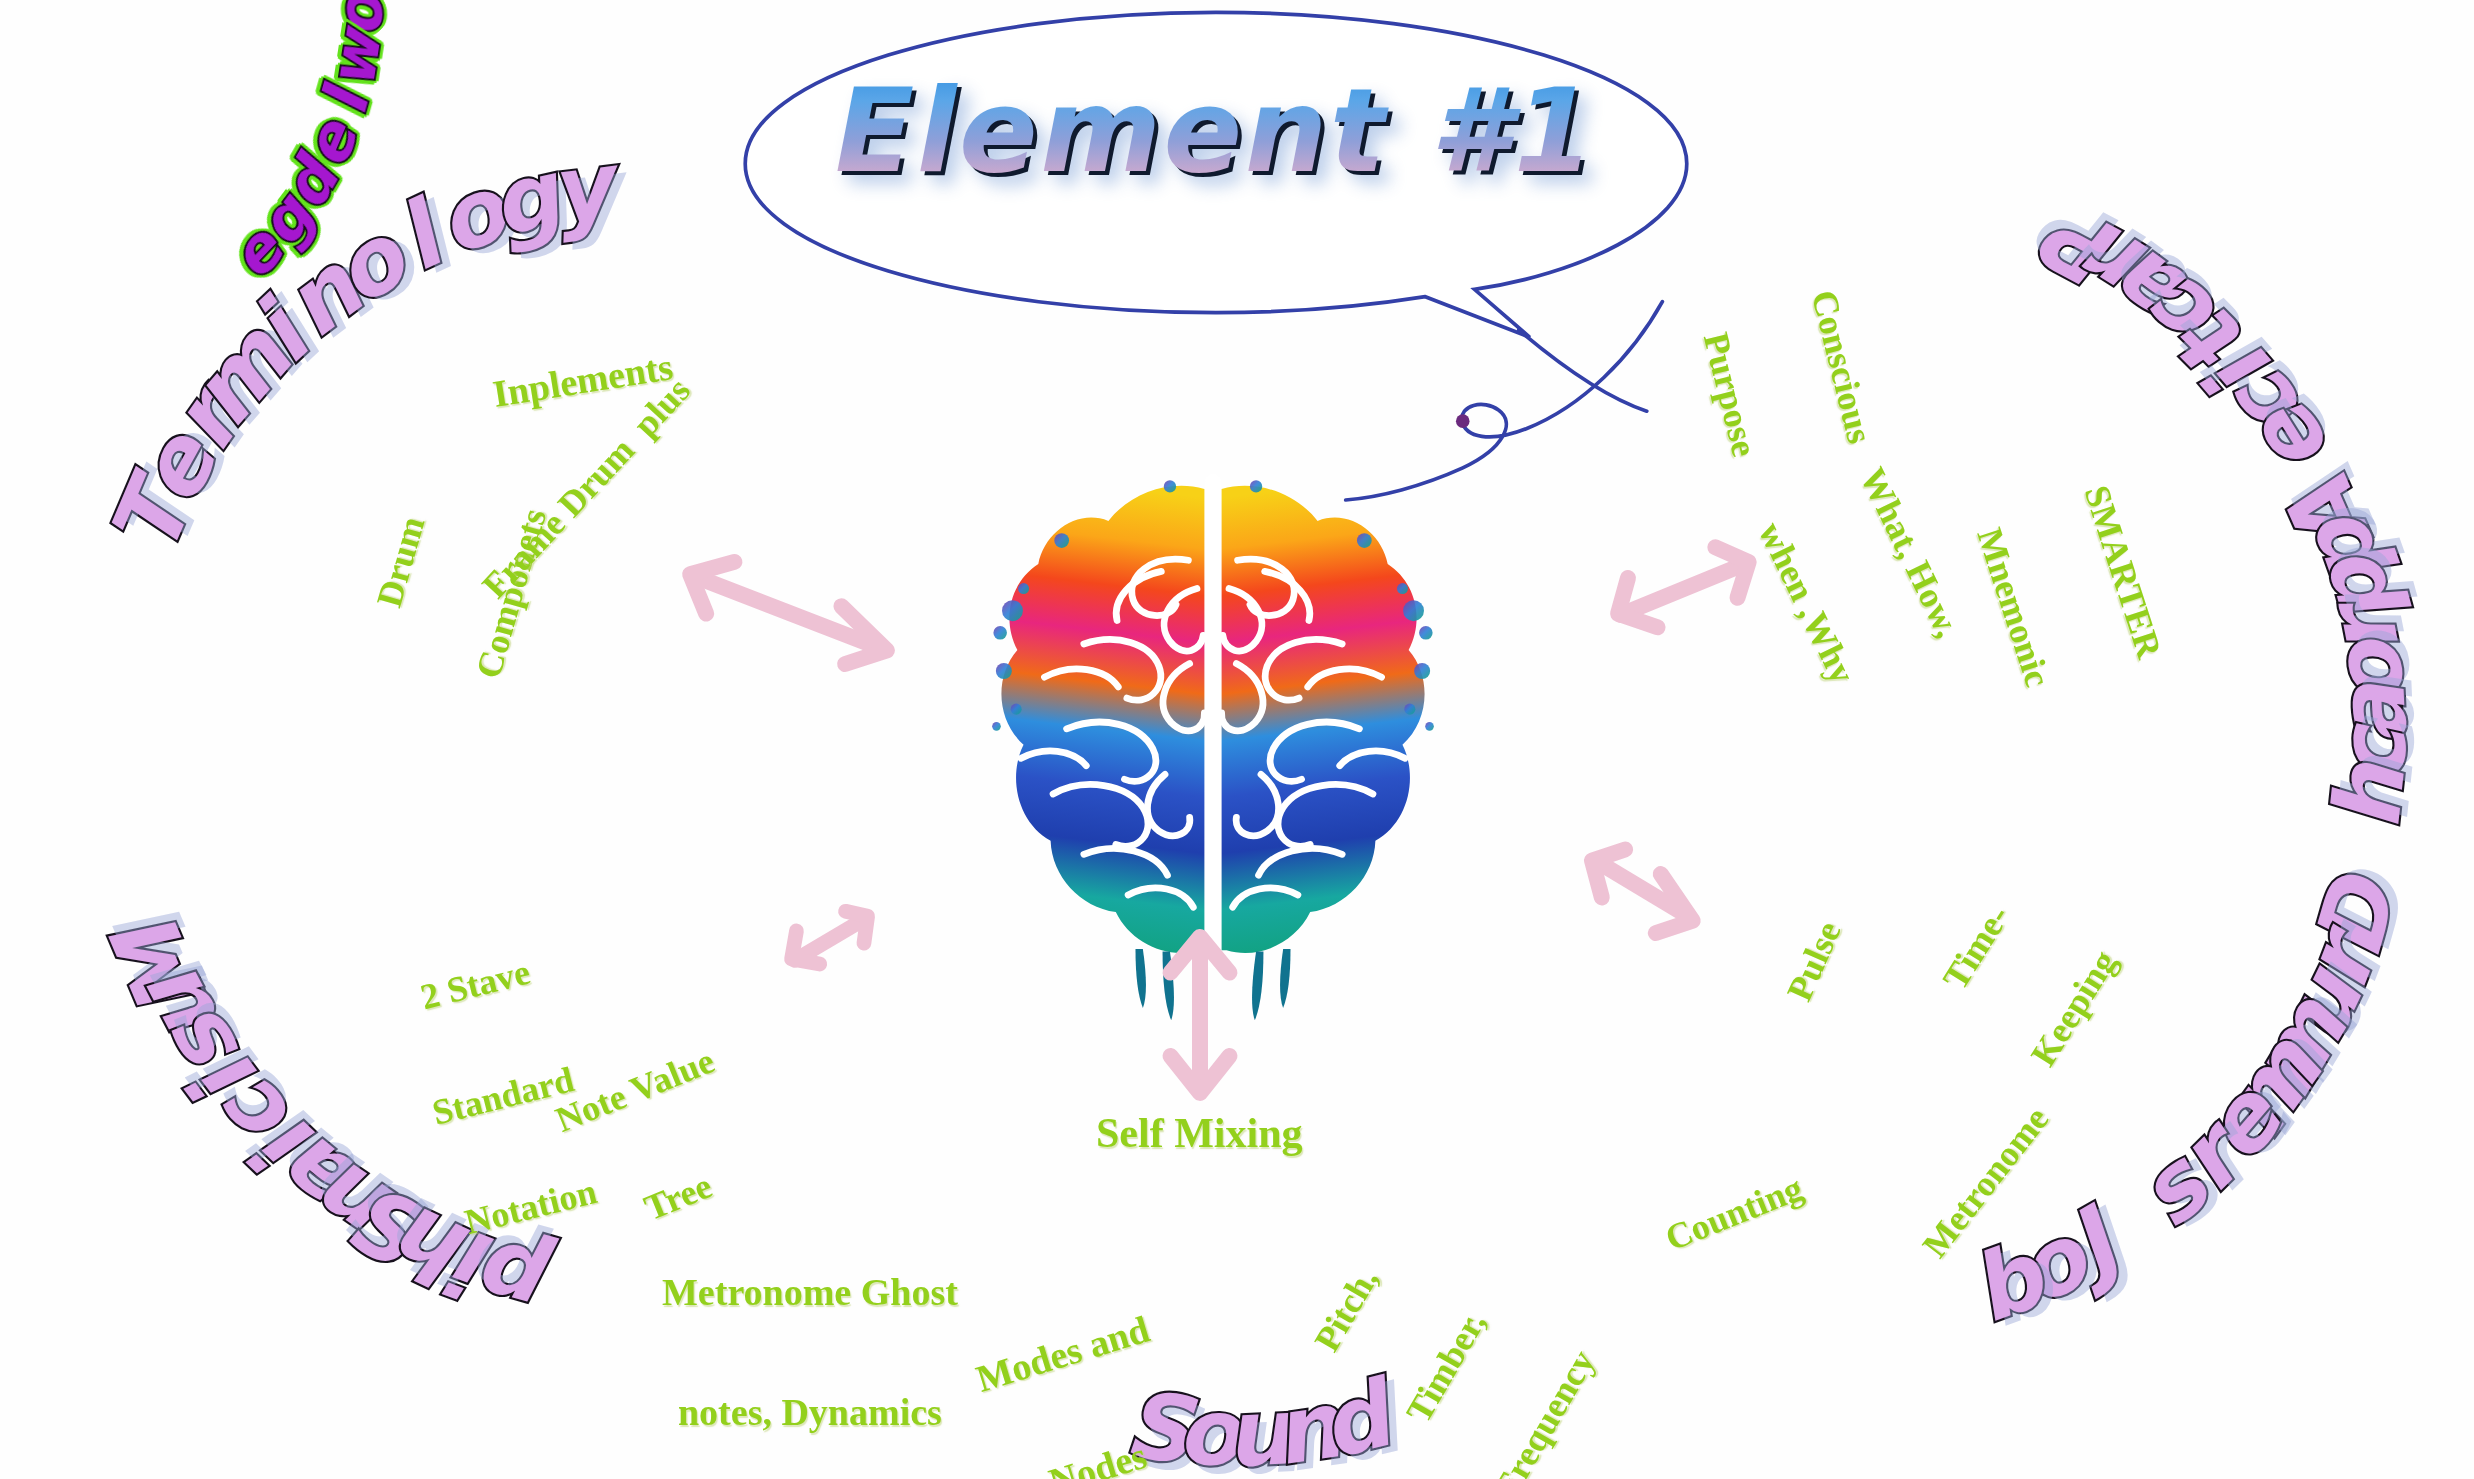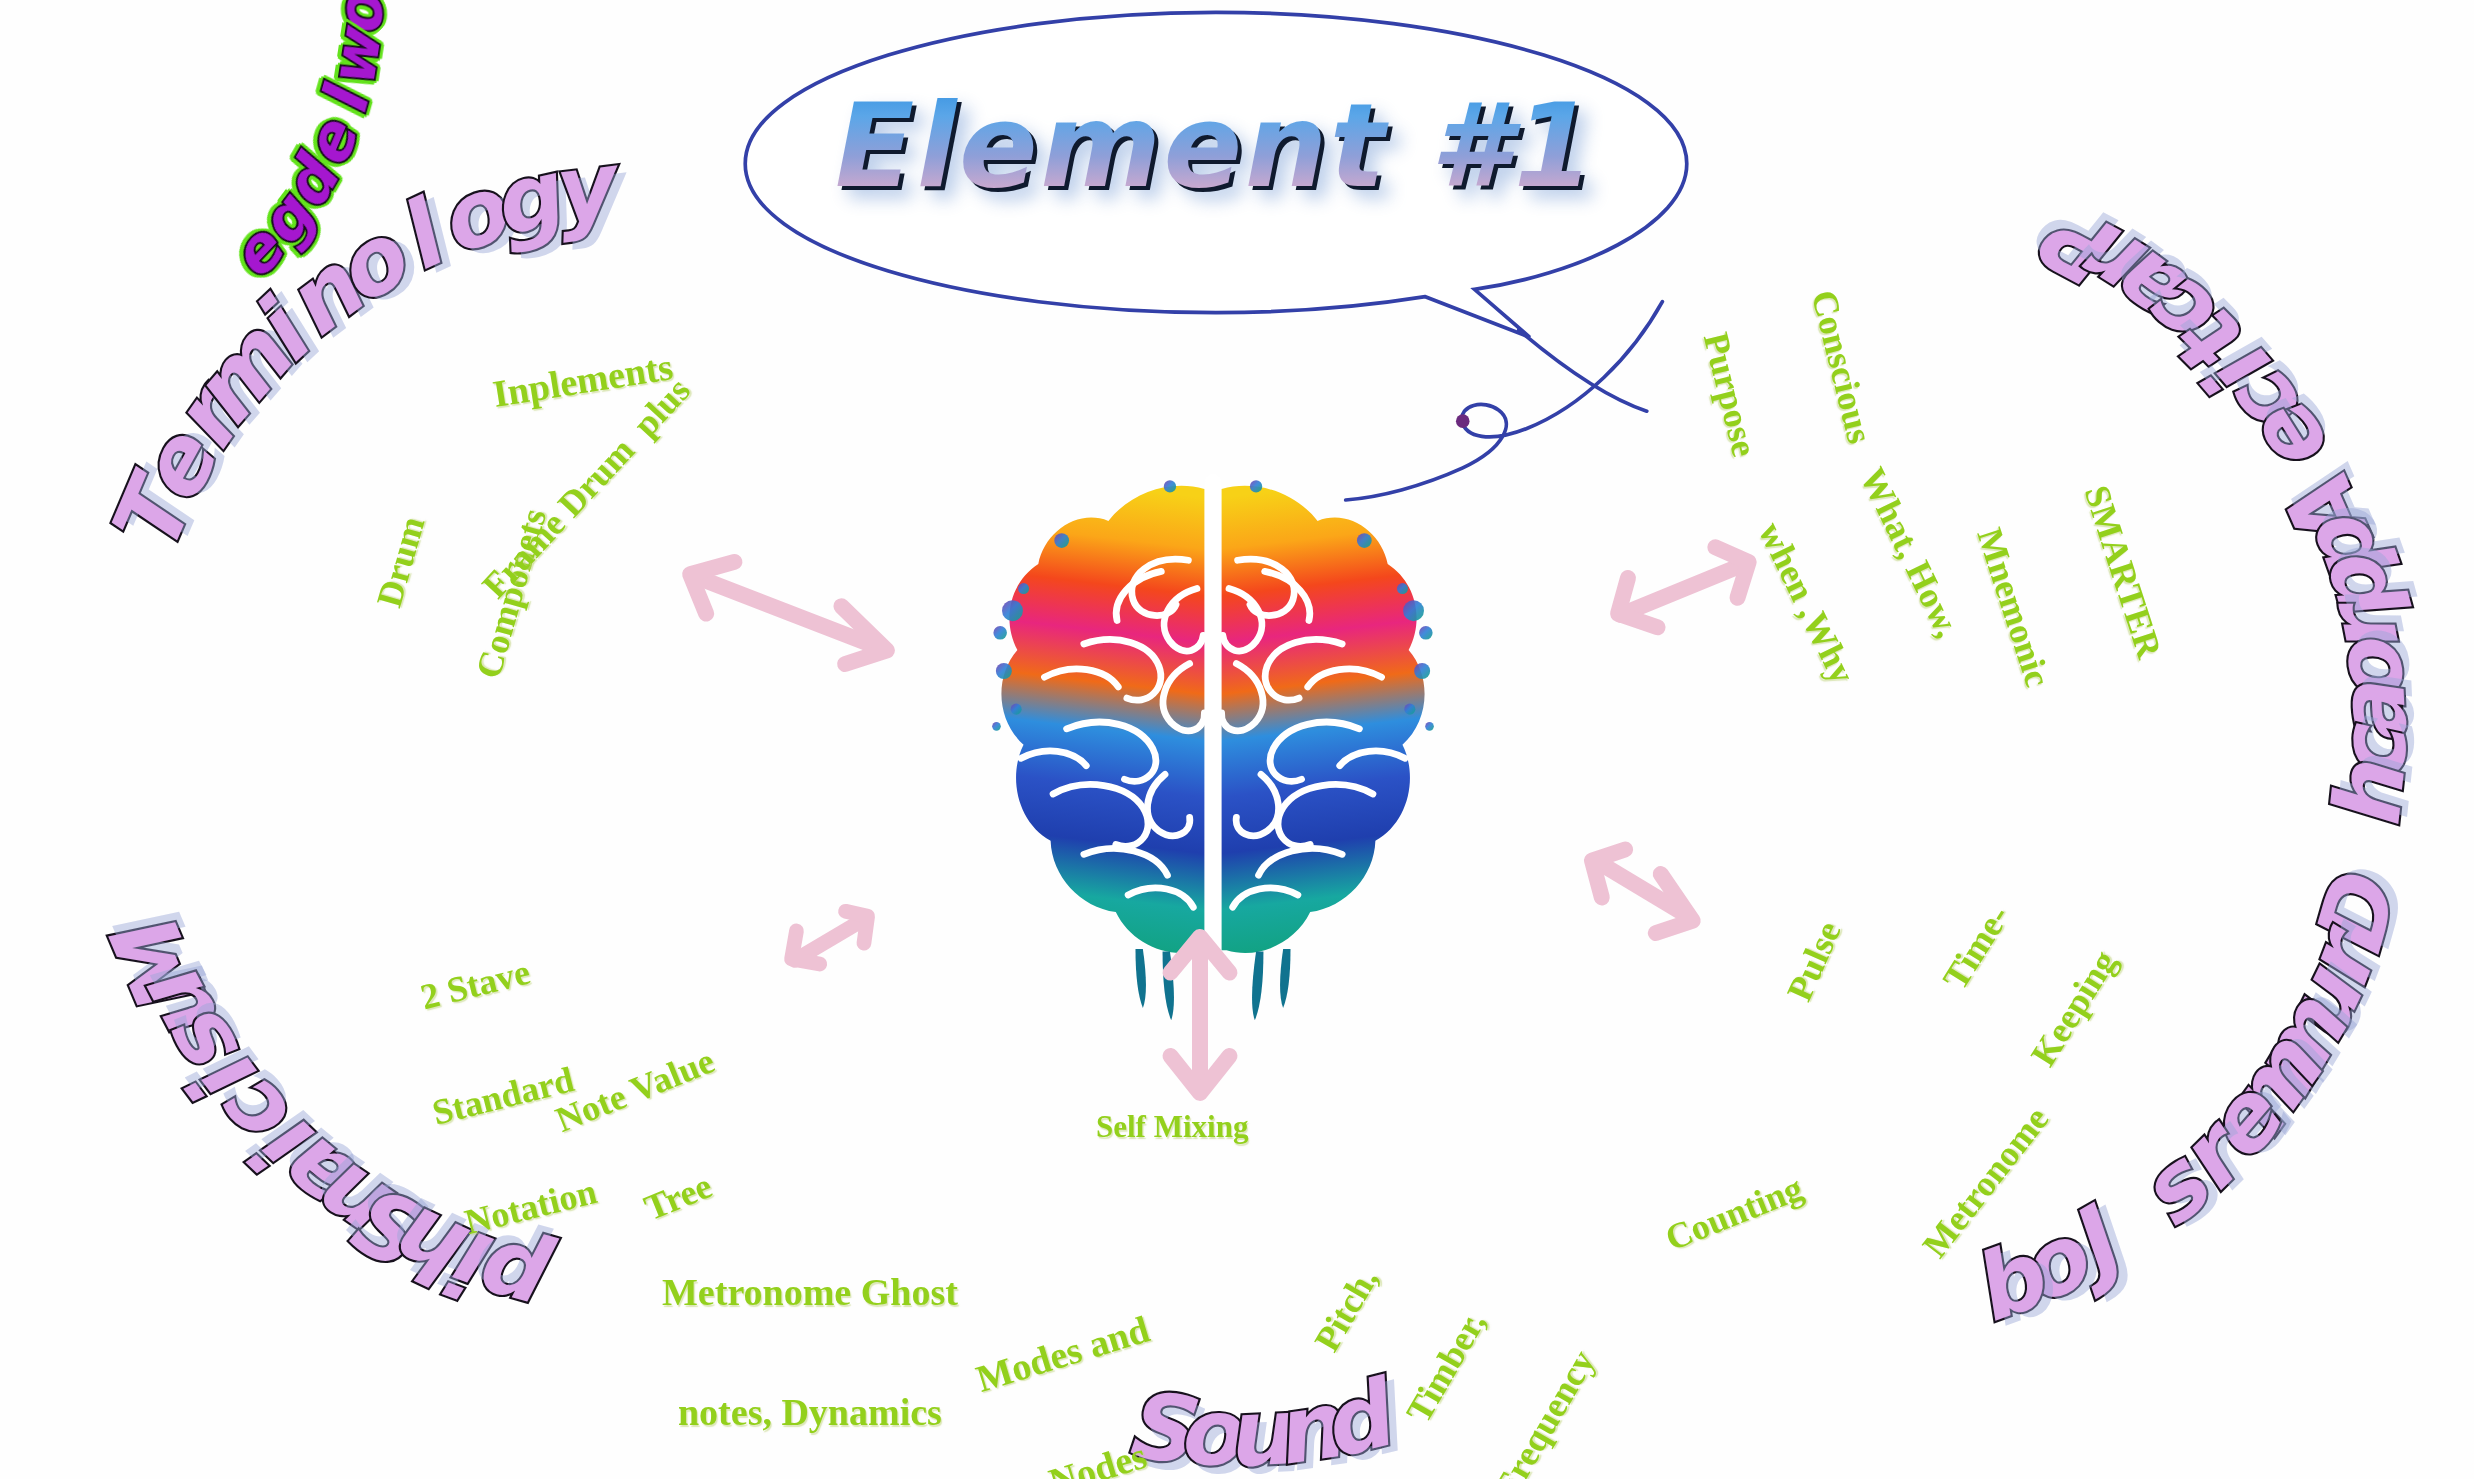--- a/index.html
+++ b/index.html
@@ -49,21 +49,21 @@
       3.1px 3.7px 0 #63e21c,
       -2.5px 3.1px 0 #63e21c,
       3.7px 1.2px 0 #63e21c,
       0 4.9px 1.8px rgba(99,226,28,.9);
     filter:drop-shadow(1.8px 3.1px 0 #63e21c);
   }
 
   
   #bubble{position:absolute;left:736px;top:4.9px;width:960px;height:320px;}
   #bubbleTitle{
-    position:absolute;left:0;top:73px;width:960px;text-align:center;
+    position:absolute;left:0;top:58px;width:960px;text-align:center;
     font-family:"DejaVu Sans", sans-serif;
     font-weight:bold;font-style:italic;
     font-size:116px;letter-spacing:2.5px;
     background:linear-gradient(180deg,#2f8fe0 0%,#5ba6e8 28%,#8f9fd8 58%,#c9a9cf 82%,#b493c4 100%);
     -webkit-background-clip:text;background-clip:text;color:transparent;
     -webkit-text-stroke:0;
     filter:drop-shadow(4.3px 4.3px 0 #0f1a2e) drop-shadow(9.8px 9.8px 8.6px rgba(110,150,210,.45));
   }
 
   
@@ -301,21 +301,21 @@
 
   <div class="node leaf" style="left:1961px;top:825px;font-size:36px;transform:rotate(-58deg);text-align:center;">
     <div>Time-</div>
     <div>Keeping</div>
   </div>
 
   <div class="node leaf" style="left:1662px;top:1194px;font-size:36px;transform:rotate(-22deg);">Counting</div>
 
   <div class="node leaf" style="left:1896px;top:1163px;font-size:36px;transform:rotate(-52deg);">Metronome</div>
 
-  <div class="node leaf" style="left:1096px;top:1111px;font-size:31px;">Self Mixing</div>
+  <div class="node leaf" style="left:1096px;top:1111px;font-size:42px;">Self Mixing</div>
 
   <div class="node leaf" style="left:991px;top:1250px;font-size:38px;transform:rotate(-17deg);text-align:center;">
     <div>Modes and</div>
     <div>Nodes</div>
   </div>
 
   <div class="node leaf" style="left:1364px;top:1157px;font-size:36px;transform:rotate(-60deg);text-align:center;">
     <div>Pitch,</div>
     <div>Timber,</div>
     <div>Frequency</div>

